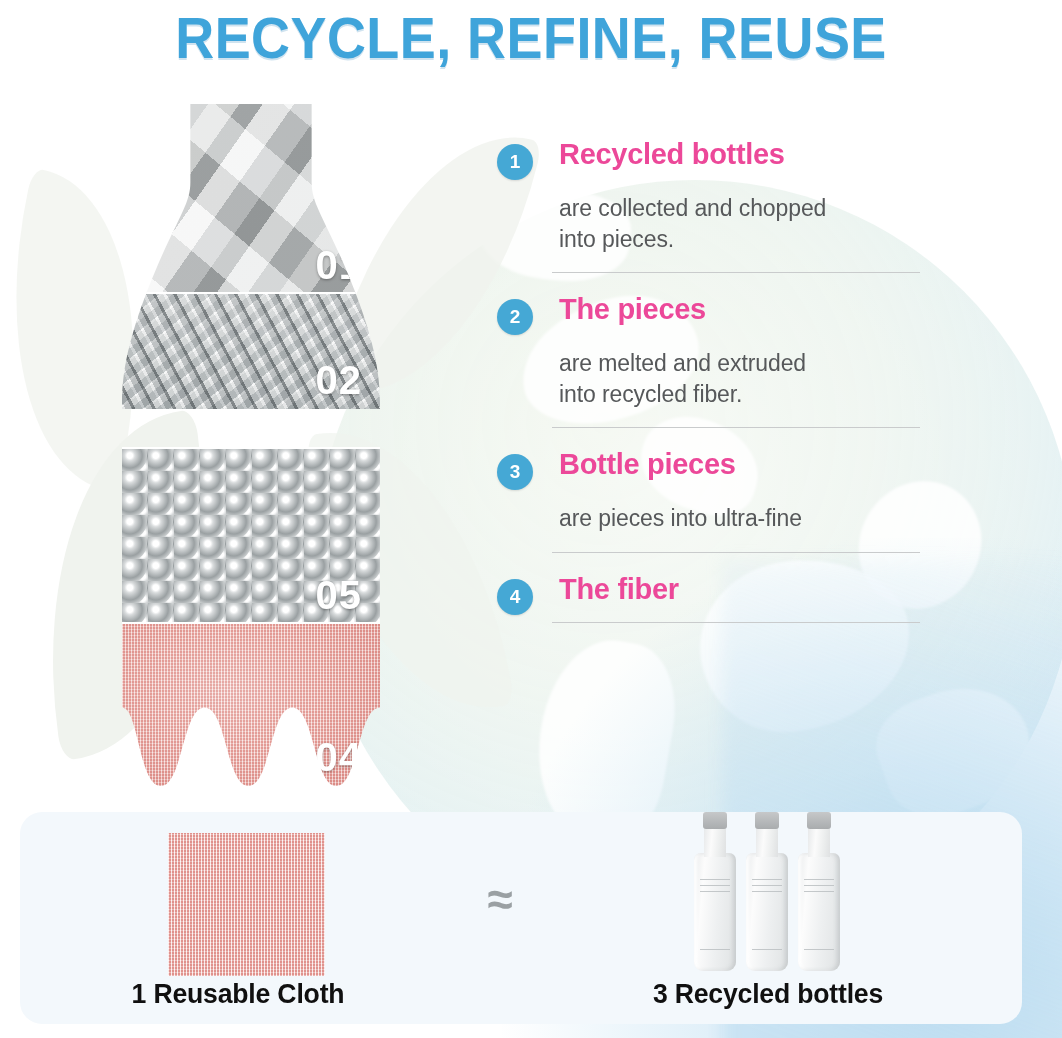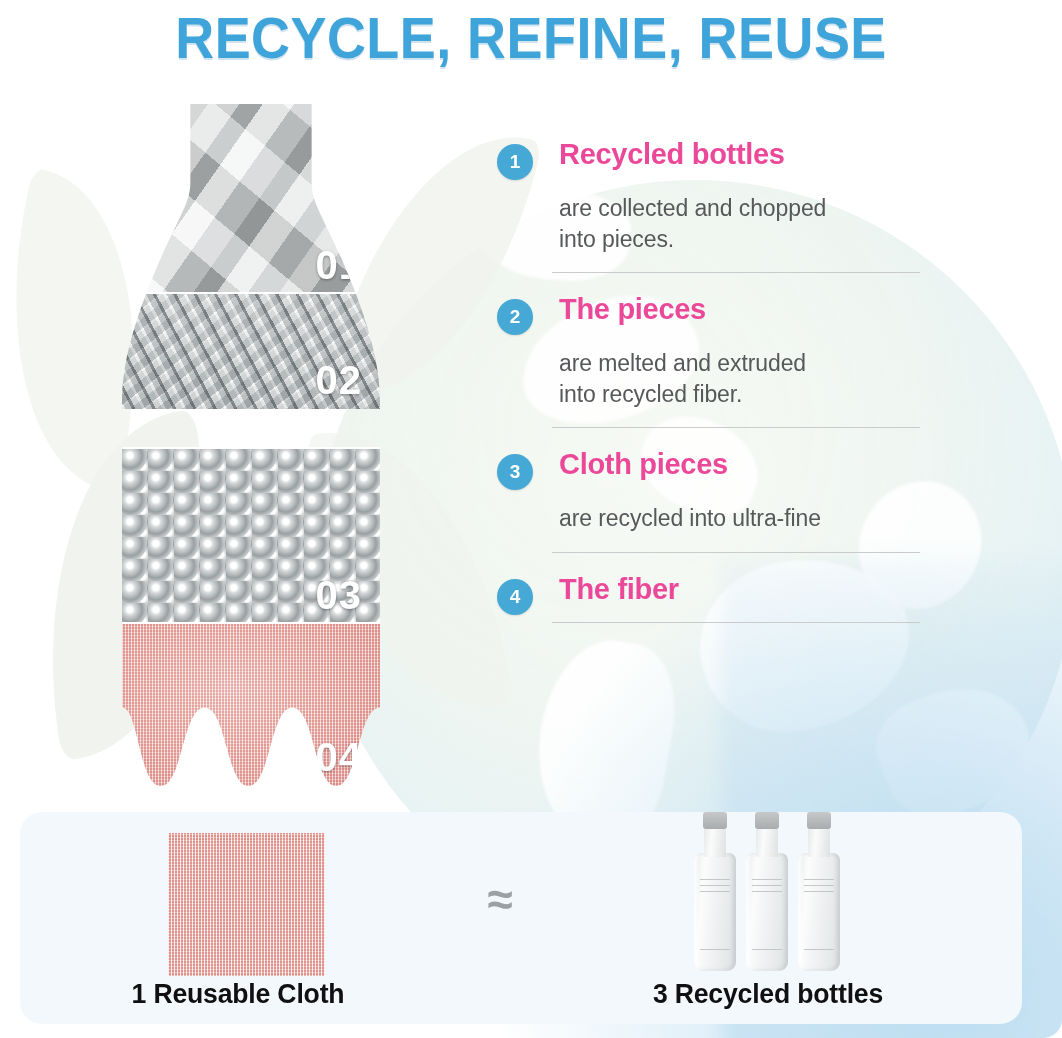--- a/index.html
+++ b/index.html
@@ -2,21 +2,21 @@
 <html><head>
 <meta charset="utf-8">
 <style>
   html,body{margin:0;padding:0;}
   body{
     width:1062px;height:1038px;
     background:#ffffff;
     font-family:"Liberation Sans", sans-serif;
     overflow:hidden;
   }
-  .page{position:relative;width:1062px;height:1038px;overflow:hidden;background:#fff;border-radius:19px;}
+  .page{position:relative;width:1062px;height:1038px;overflow:hidden;background:#fff;}
 
   
   .bg-globe{
     position:absolute;left:315px;top:180px;width:760px;height:760px;border-radius:50%;
     background:
       radial-gradient(circle at 38% 32%, rgba(236,243,231,.95) 0%, rgba(233,242,235,.9) 38%, rgba(226,240,240,.85) 62%, rgba(214,234,244,.78) 82%, rgba(206,230,244,.55) 100%);
     filter:blur(.3px);
   }
   .bg-globe-soft{
     position:absolute;left:300px;top:160px;width:800px;height:800px;border-radius:50%;
@@ -213,21 +213,21 @@
   <div class="bottle">
     <div class="band b1">
       <span class="band-label">01</span>
     </div>
     <div class="band-sep" style="top:188px"></div>
     <div class="band b2">
       <span class="band-label">02</span>
     </div>
     <div class="band-sep" style="top:343px"></div>
     <div class="band b3">
-      <span class="band-label">03</span>
+      <span class="band-label">05</span>
     </div>
     <div class="band-sep" style="top:518px"></div>
     <div class="band b4">
       <span class="band-label">04</span>
     </div>
   </div>
 
   <div class="steps">
 
     <div class="step">
@@ -245,23 +245,23 @@
       <div class="step-title">The pieces</div>
       <div class="step-body">
         <div>are melted and extruded</div>
         <div>into recycled fiber.</div>
       </div>
     </div>
     <div class="divider"></div>
 
     <div class="step">
       <div class="circle">3</div>
-      <div class="step-title">Cloth pieces</div>
+      <div class="step-title">Bottle pieces</div>
       <div class="step-body">
-        <div>are recycled into ultra-fine</div>
+        <div>are pieces into ultra-fine</div>
       </div>
     </div>
     <div class="divider"></div>
 
     <div class="step">
       <div class="circle">4</div>
       <div class="step-title">The fiber</div>
     </div>
     <div class="divider"></div>
 

